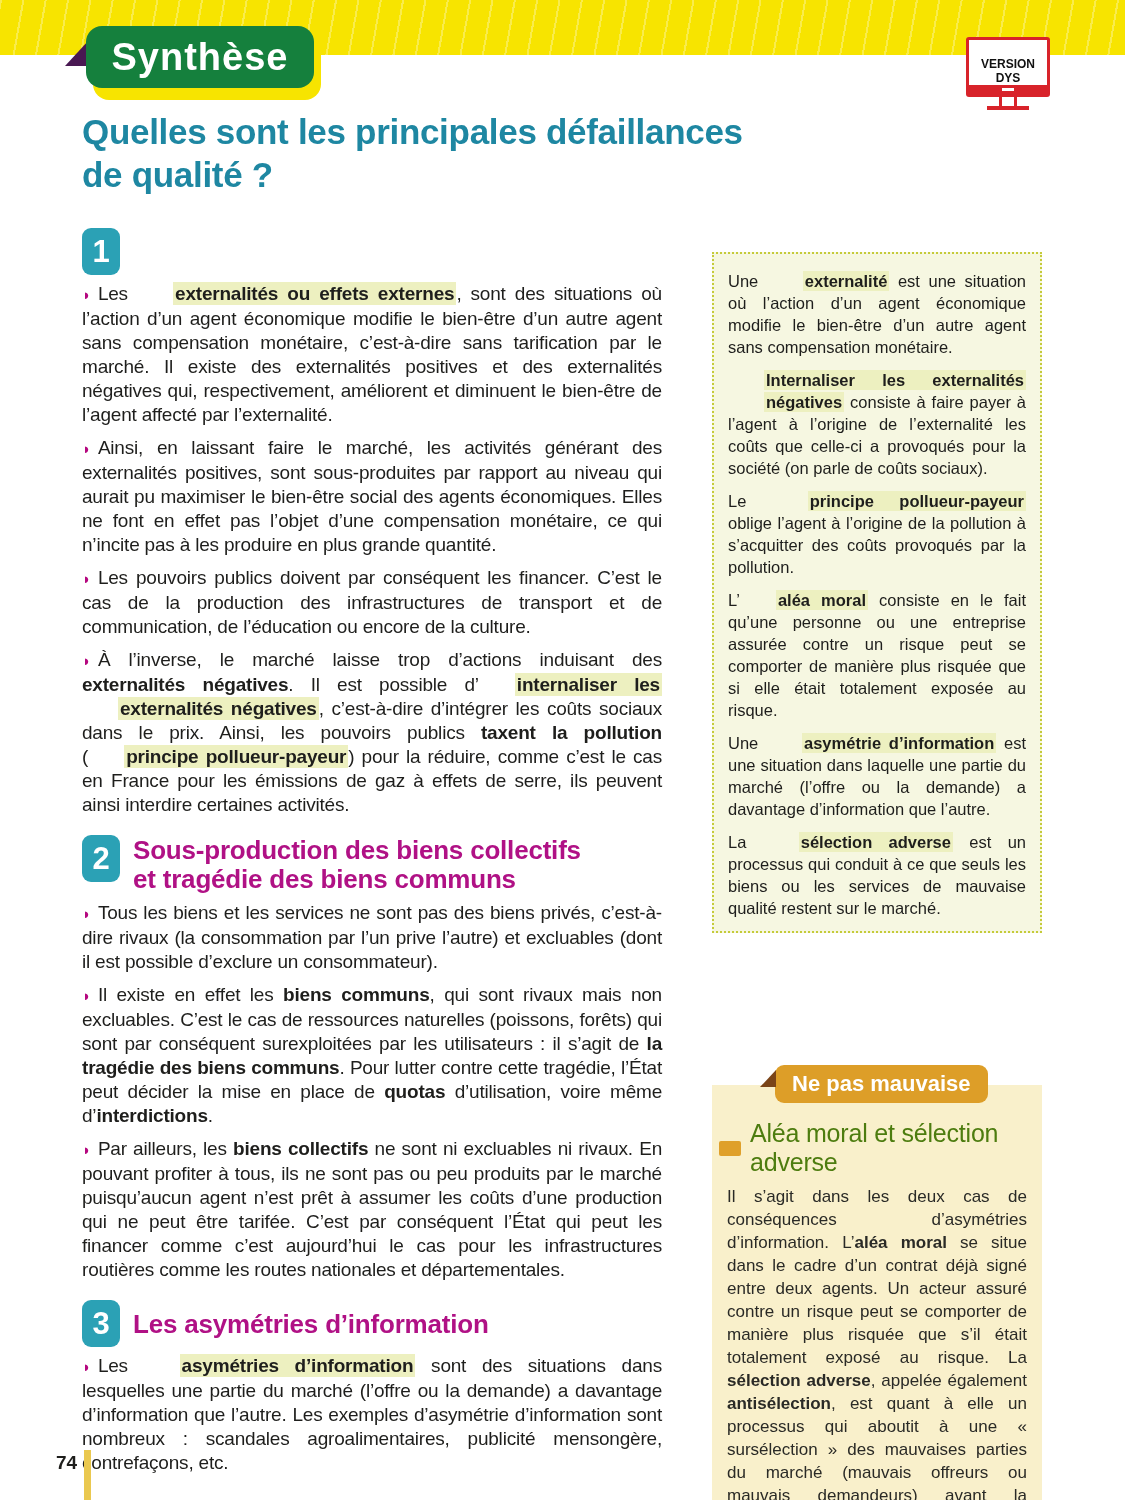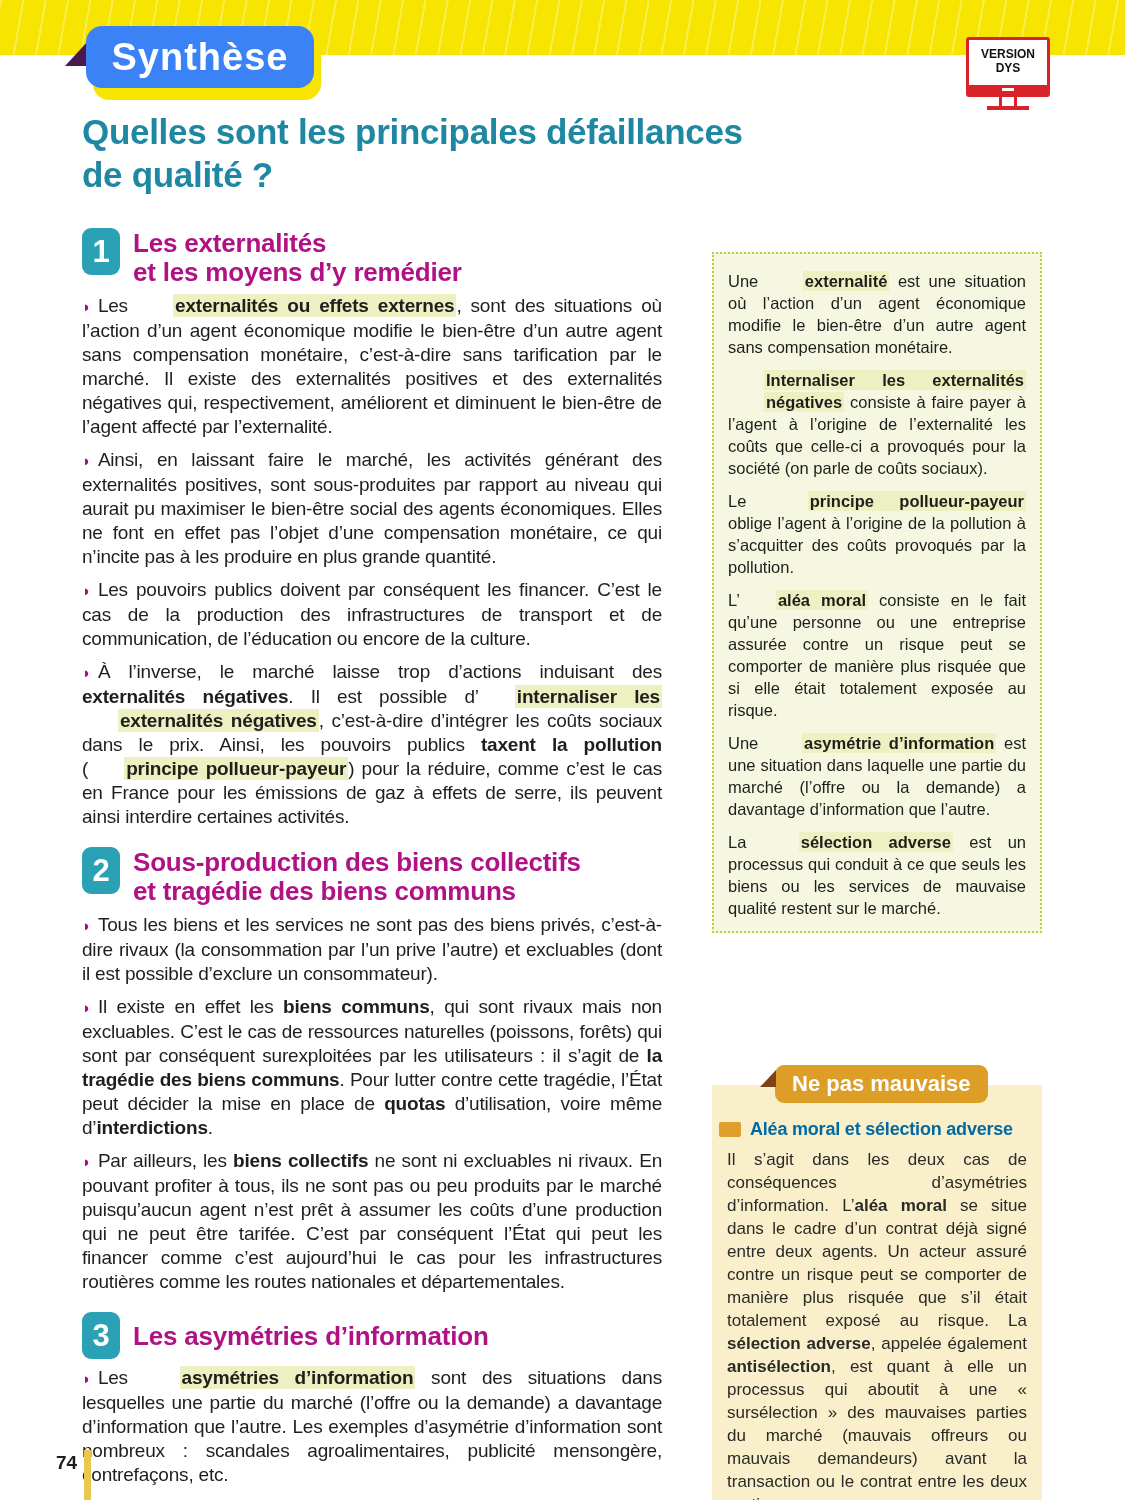--- a/index.html
+++ b/index.html
@@ -7,28 +7,28 @@
   body { font-family:"Liberation Sans", sans-serif; color:#1e1e1c; }
   .page { position:relative; width:1125px; height:1500px; background:#ffffff; overflow:hidden; }
 
   
   .banner { position:absolute; left:0; top:0; width:100%; height:55px; background:#f7e400;
     background-image:repeating-linear-gradient(100deg, rgba(255,255,255,.30) 0 2px, rgba(255,255,255,0) 2px 22px); }
   .syn-wrap { position:absolute; left:86px; top:26px; }
   .syn-fold { position:absolute; left:-21px; top:14px; width:24px; height:26px; background:#491852;
     clip-path:polygon(100% 0, 100% 100%, 0 100%); }
   .syn-shadow { position:absolute; left:7px; top:12px; width:228px; height:62px; background:#f7e400; border-radius:16px; }
-  .syn-box { position:relative; width:228px; height:62px; background:#3b82f6; border-radius:16px;
+  .syn-box { position:relative; width:228px; height:62px; background:#15803d; border-radius:16px;
     display:flex; align-items:center; justify-content:center; }
   .syn-box span { color:#fff; font-weight:bold; font-size:38px; letter-spacing:1px; }
 
   
   .dys { position:absolute; right:75px; top:37px; width:84px; }
   .dys-screen { position:relative; border:3px solid #d8232a; background:#fff; border-radius:3px; height:60px;
-    display:flex; flex-direction:column; align-items:center; justify-content:flex-start; padding-top:7px;
+    display:flex; flex-direction:column; align-items:center; justify-content:center; padding-top:7px;
     font-weight:bold; font-size:12px; line-height:14px; color:#111; text-align:center; }
   .dys-bezel { position:absolute; bottom:0; left:0; right:0; height:9px; background:#d8232a;
     display:flex; align-items:center; justify-content:center; }
   .dys-notch { width:12px; height:3px; background:#fff; }
   .dys-neck { width:18px; height:9px; border-left:3px solid #d8232a; border-right:3px solid #d8232a; margin:0 auto; }
   .dys-base { width:42px; height:4px; background:#d8232a; margin:0 auto; }
 
   
   .page-title { position:absolute; left:82px; top:110px; font-size:35px; line-height:43px;
     font-weight:bold; color:#1e87a2; letter-spacing:-0.3px; }
@@ -57,21 +57,21 @@
   .mc-def:last-child { margin-bottom:0; }
 
   
   .npc { position:absolute; left:712px; top:1085px; width:330px; background:#f9f0cb; padding:34px 15px 16px 15px; }
   .npc-header { position:absolute; top:-20px; left:63px; background:#dd9e28; color:#fff; font-weight:bold;
     font-size:22px; line-height:24px; padding:7px 17px; border-radius:9px; }
   .npc-fold { position:absolute; left:-15px; top:5px; width:16px; height:17px; background:#7a4418;
     clip-path:polygon(100% 0, 100% 100%, 0 100%); }
   .npc-title-row { display:flex; align-items:center; margin:0 0 8px -8px; }
   .npc-square { width:22px; height:15px; background:#dfa02b; border-radius:2px; margin-right:9px; flex:0 0 auto; }
-  .npc-title { font-weight:bold; font-size:18px; color:#0369a1; letter-spacing:-0.2px; }
+  .npc-title { font-weight:normal; font-size:25px; color:#4d7c0f; letter-spacing:-0.2px; }
   .npc-body { font-size:17px; line-height:23px; text-align:justify; color:#2a2a26; }
 
   
   .folio { position:absolute; left:56px; top:1452px; font-weight:bold; font-size:19px; }
   .folio-bar { position:absolute; left:84px; top:1450px; width:7px; height:50px; background:#eac84f; }
 </style>
 </head>
 <body>
 
 <div class="page">
@@ -100,24 +100,20 @@
   <h1 class="page-title">
     <span>Quelles sont les principales défaillances</span><br>
     <span>de qualité ?</span>
   </h1>
 
   <div class="left-col">
 
     <section class="sec">
       <div class="sec-head">
         <div class="sec-num">1</div>
-        <h2 class="sec-title">
-          <span>Les externalités</span><br>
-          <span>et les moyens d’y remédier</span>
-        </h2>
       </div>
       <p class="para"><span class="bullet">◗</span><span><span>Les </span><span class="b h">externalités ou effets externes</span><span>, sont des situations où l’action d’un agent économique modifie le bien-être d’un autre agent sans compensation monétaire, c’est-à-dire sans tarification par le marché. Il existe des externalités positives et des externalités négatives qui, respectivement, améliorent et diminuent le bien-être de l’agent affecté par l’externalité.</span></span></p>
       <p class="para"><span class="bullet">◗</span><span><span>Ainsi, en laissant faire le marché, les activités générant des externalités positives, sont sous-produites par rapport au niveau qui aurait pu maximiser le bien-être social des agents économiques. Elles ne font en effet pas l’objet d’une compensation monétaire, ce qui n’incite pas à les produire en plus grande quantité.</span></span></p>
       <p class="para"><span class="bullet">◗</span><span><span>Les pouvoirs publics doivent par conséquent les financer. C’est le cas de la production des infrastructures de transport et de communication, de l’éducation ou encore de la culture.</span></span></p>
       <p class="para"><span class="bullet">◗</span><span><span>À l’inverse, le marché laisse trop d’actions induisant des </span><span class="b">externalités négatives</span><span>. Il est possible d’</span><span class="b h">internaliser les externalités négatives</span><span>, c’est-à-dire d’intégrer les coûts sociaux dans le prix. Ainsi, les pouvoirs publics </span><span class="b">taxent la pollution</span><span> (</span><span class="b h">principe pollueur-payeur</span><span>) pour la réduire, comme c’est le cas en France pour les émissions de gaz à effets de serre, ils peuvent ainsi interdire certaines activités.</span></span></p>
     </section>
 
     <section class="sec">
       <div class="sec-head">
         <div class="sec-num">2</div>

